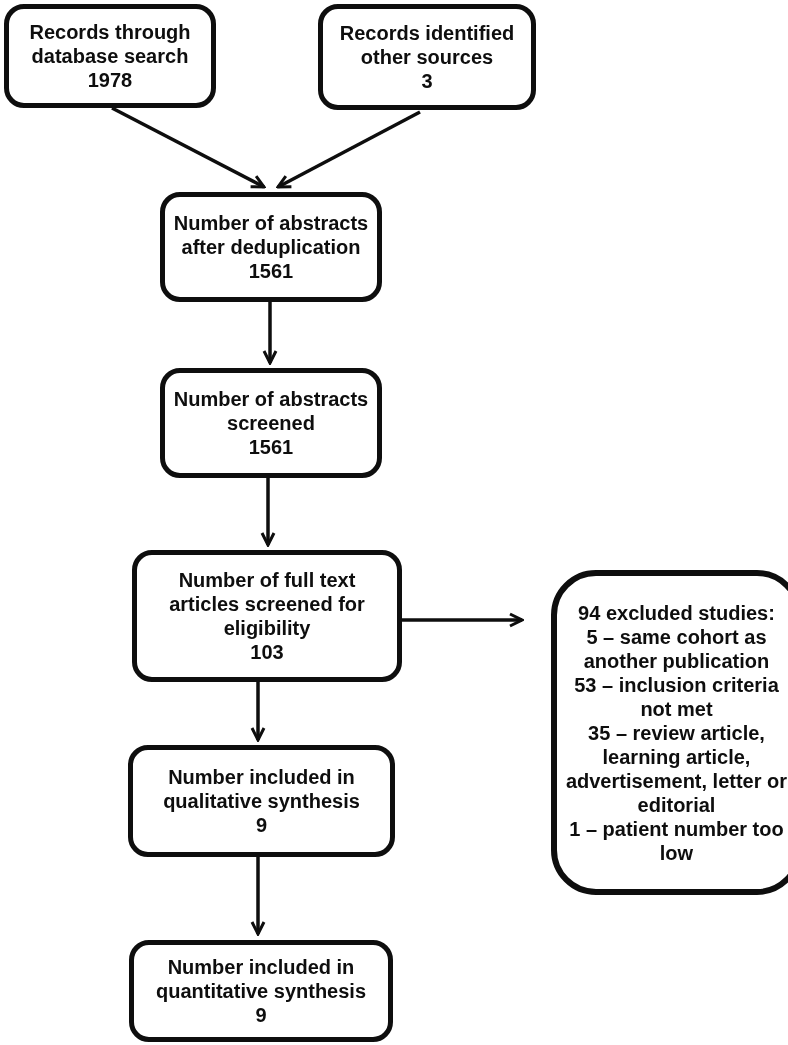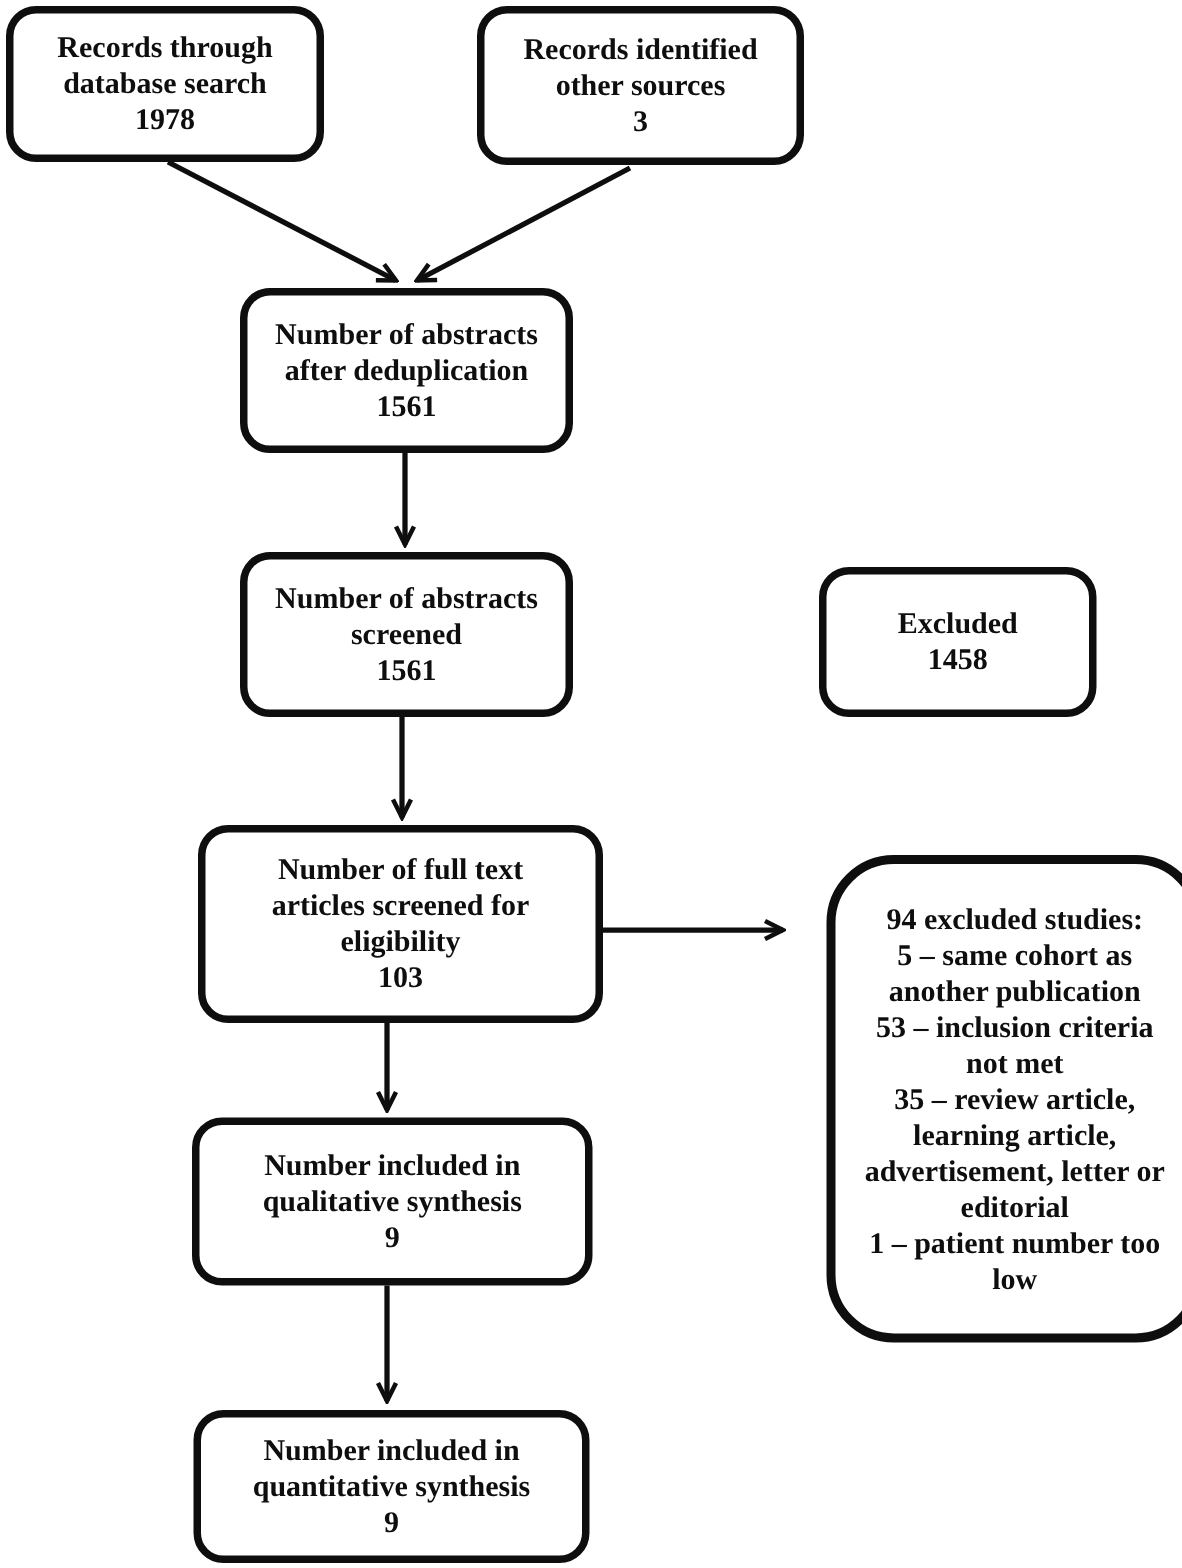--- a/index.html
+++ b/index.html
@@ -5,21 +5,21 @@
   html, body {
     margin: 0;
     padding: 0;
     background: #ffffff;
   }
   #stage {
     position: relative;
     width: 648px;
     height: 1045px;
     background: #ffffff;
-    font-family: Liberation Serif, serif;
+    font-family: Liberation Sans, sans-serif;
   }
   #arrow-layer {
     position: absolute;
     left: 0;
     top: 0;
     width: 788px;
     height: 1045px;
   }
   .box {
     position: absolute;
@@ -93,24 +93,20 @@
 after deduplication
 1561</div>
   </div>
 
   <div class="box box-screened">
     <div class="lines">Number of abstracts
 screened
 1561</div>
   </div>
 
-  <div class="box box-excluded">
-    <div class="lines">Excluded
-1458</div>
-  </div>
 
   <div class="box box-fulltext">
     <div class="lines">Number of full text
 articles screened for
 eligibility
 103</div>
   </div>
 
   <div class="box box-excluded-studies">
     <div class="lines">94 excluded studies:

